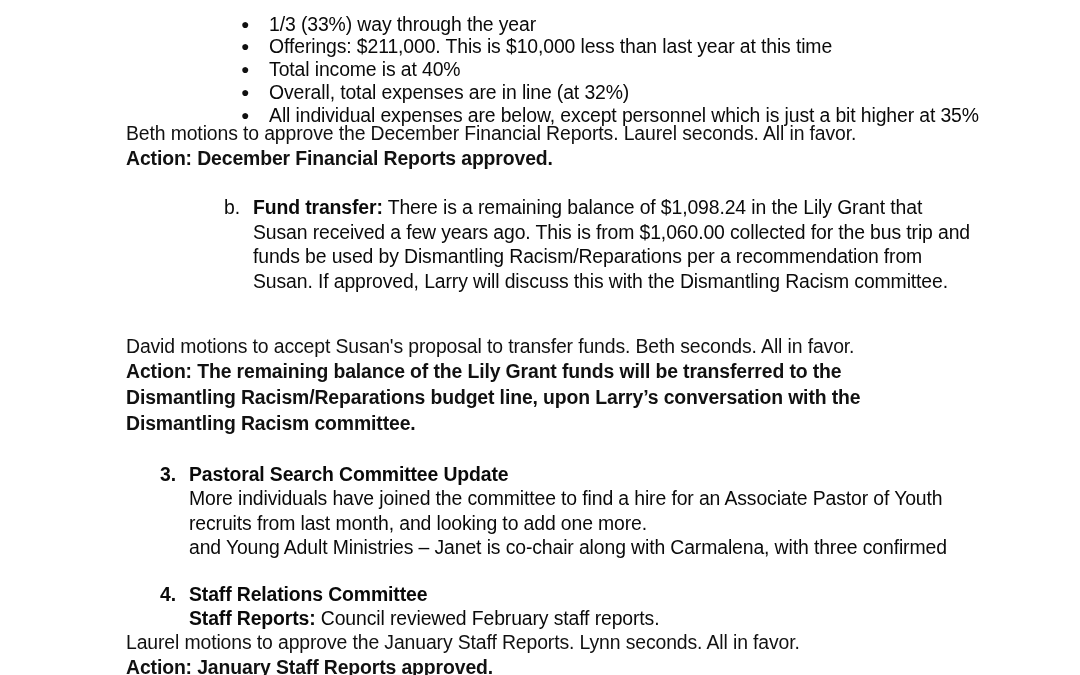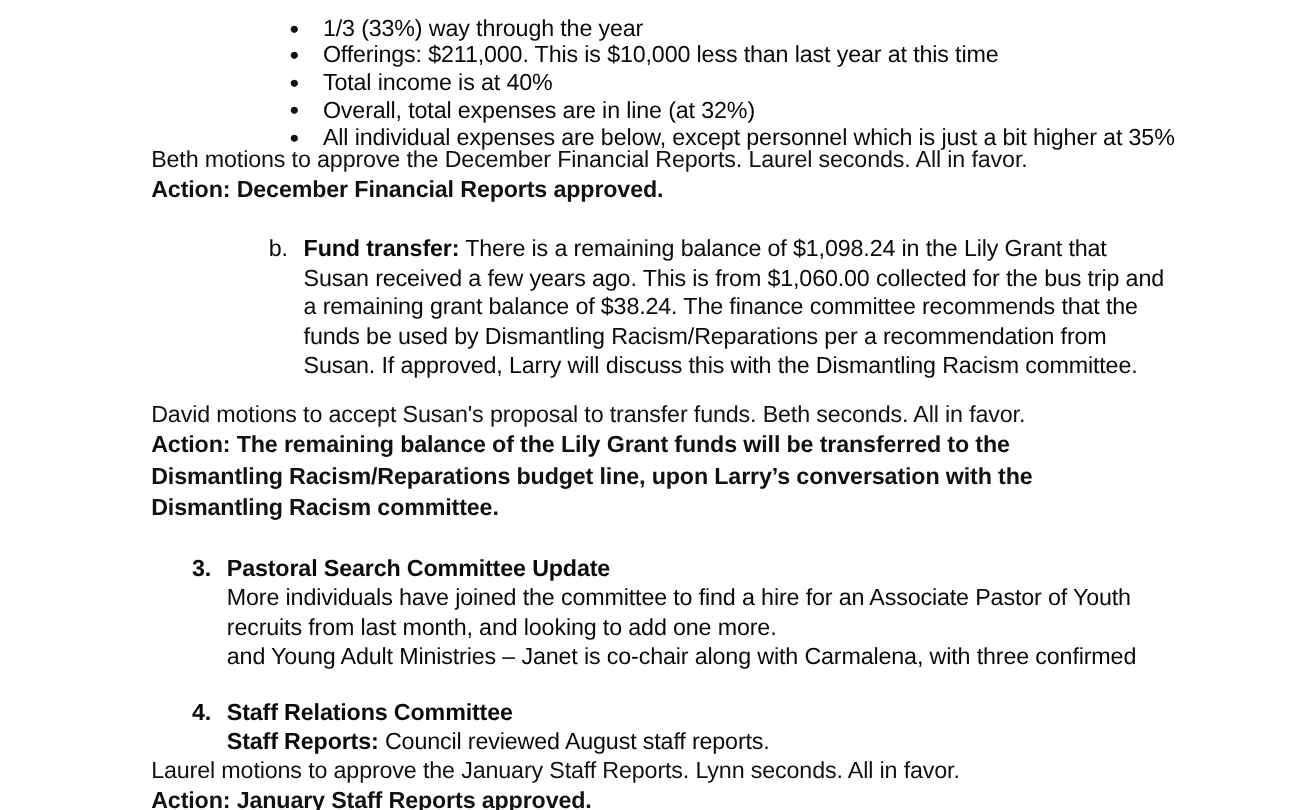--- a/index.html
+++ b/index.html
@@ -137,40 +137,39 @@
     <span class="bullet-mark">●</span><span class="bullet-text">All individual expenses are below, except personnel which is just a bit higher at 35%</span>
   </div>
 
   <div class="ln flush" style="top:121px;">Beth motions to approve the December Financial Reports. Laurel seconds. All in favor.</div>
   <div class="ln flush bold" style="top:146px;">Action: December Financial Reports approved.</div>
 
   <div class="sub-marker" style="top:195px;">b.</div>
   <div class="sub-body" style="top:195px;">
     <span class="wrapline"><span class="b-inline">Fund transfer:</span><span> There is a remaining balance of $1,098.24 in the Lily Grant that</span></span>
     <span class="wrapline">Susan received a few years ago. This is from $1,060.00 collected for the bus trip and</span>
-    <span class="wrapline">a remaining grant balance of $38.24. The finance committee recommends that the</span>
     <span class="wrapline">funds be used by Dismantling Racism/Reparations per a recommendation from</span>
     <span class="wrapline">Susan. If approved, Larry will discuss this with the Dismantling Racism committee.</span>
   </div>
 
   <div class="ln flush" style="top:334px;">David motions to accept Susan's proposal to transfer funds. Beth seconds. All in favor.</div>
   <div class="ln flush bold" style="top:359px;">Action: The remaining balance of the Lily Grant funds will be transferred to the</div>
   <div class="ln flush bold" style="top:385px;">Dismantling Racism/Reparations budget line, upon Larry’s conversation with the</div>
   <div class="ln flush bold" style="top:411px;">Dismantling Racism committee.</div>
 
   <div class="num-marker" style="top:462px;">3.</div>
   <div class="num-head" style="top:462px;">Pastoral Search Committee Update</div>
   <div class="num-body" style="top:486px;">
     <span class="wrapline">More individuals have joined the committee to find a hire for an Associate Pastor of Youth</span>
     <span class="wrapline">recruits from last month, and looking to add one more.</span>
     <span class="wrapline">and Young Adult Ministries – Janet is co-chair along with Carmalena, with three confirmed</span>
   </div>
 
   <div class="num-marker" style="top:582px;">4.</div>
   <div class="num-head" style="top:582px;">Staff Relations Committee</div>
   <div class="num-body" style="top:606px;">
-    <span class="wrapline"><span class="b-inline">Staff Reports:</span><span> Council reviewed August staff reports.</span></span>
+    <span class="wrapline"><span class="b-inline">Staff Reports:</span><span> Council reviewed February staff reports.</span></span>
   </div>
   <div class="ln flush" style="top:630px;">Laurel motions to approve the January Staff Reports. Lynn seconds. All in favor.</div>
   <div class="ln flush bold" style="top:655px;">Action: January Staff Reports approved.</div>
 
   <div class="clip-top"></div>
 </div>
 
 </body></html>

